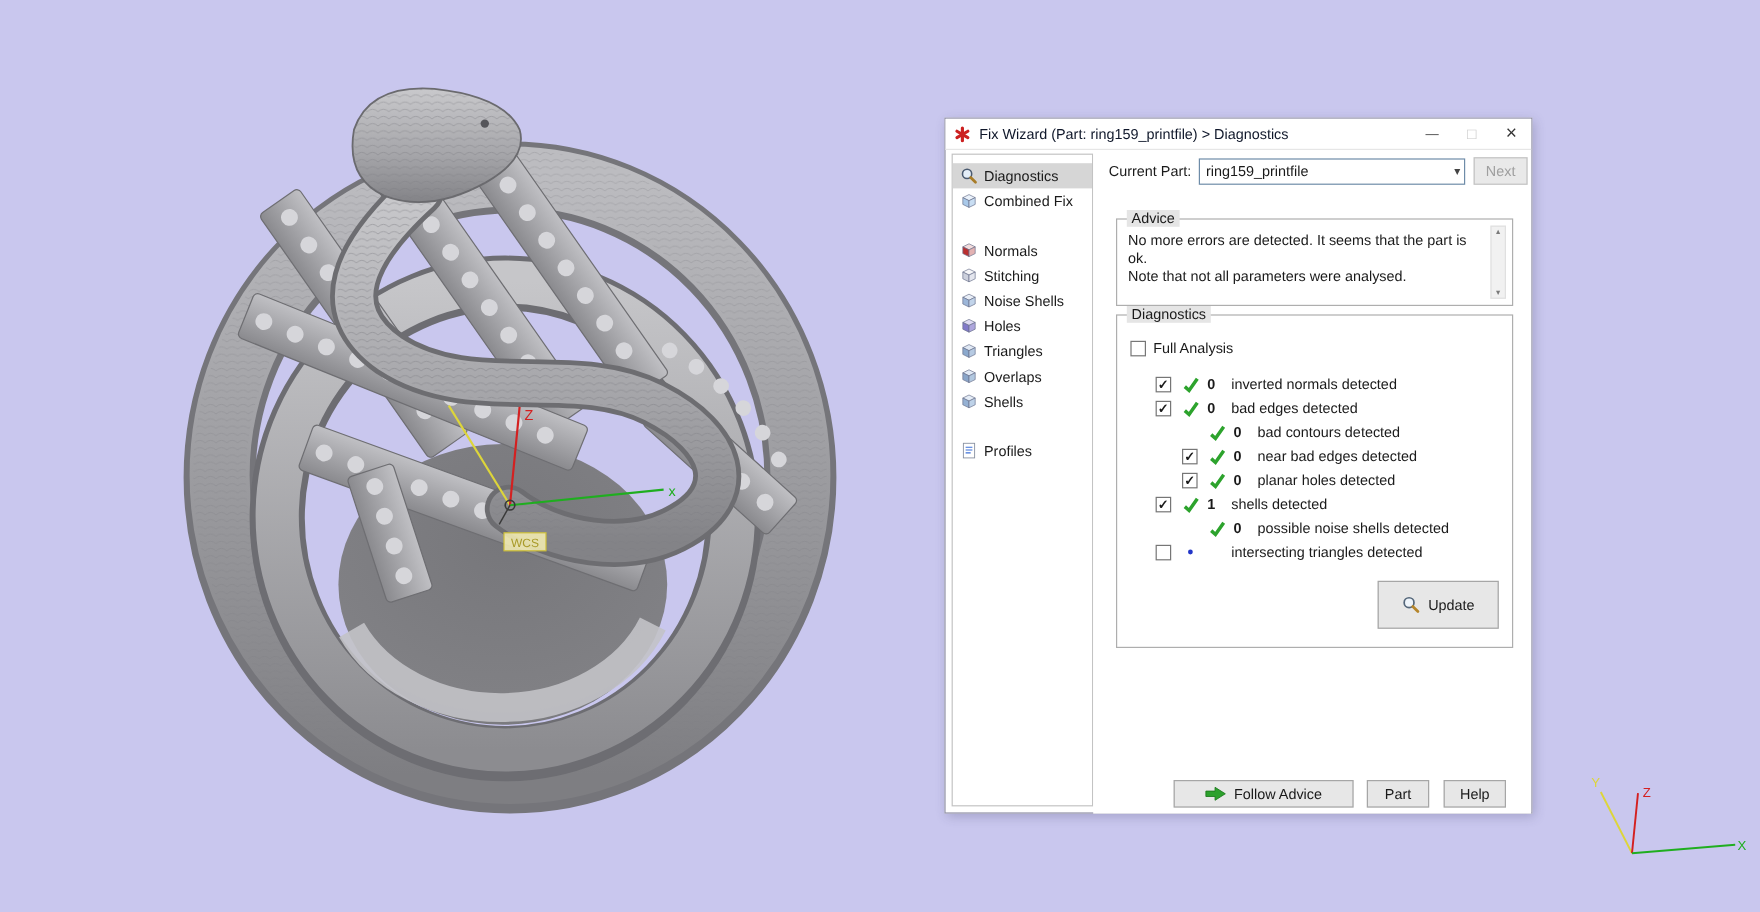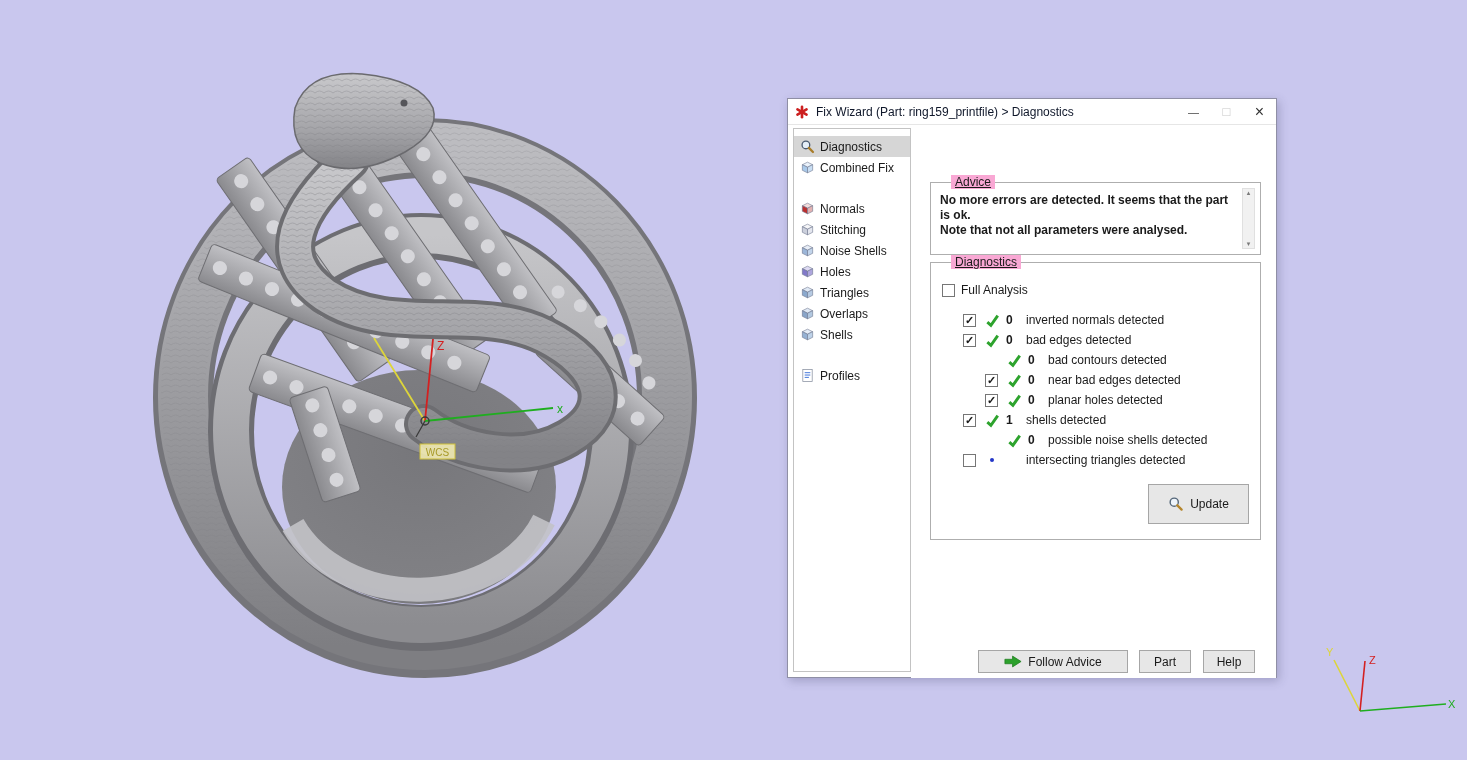--- a/index.html
+++ b/index.html
@@ -39,23 +39,23 @@
   .current-row { position:absolute; left:13px; top:6px; display:flex; align-items:center; height:23px; }
   .current-label { width:75px; }
   .part-select { width:222px; height:22px; background:#fff; border:1px solid #6e8ca8; display:flex;
                  align-items:center; justify-content:space-between; padding:0 3px 0 5px; }
   .chev { color:#444; font-size:10px; }
   .btn { display:inline-flex; align-items:center; justify-content:center; gap:6px; background:#e7e7e7;
          border:1px solid #a6a6a6; font-family:inherit; font-size:12px; color:#1a1a1a; cursor:default; }
   .next-btn { margin-left:7px; width:45px; height:23px; color:#9f9f9f; background:#e9e9e9; border-color:#c2c2c2; }
 
   .groupbox { position:absolute; left:19px; width:331px; border:1px solid #aeaeae; background:#fff; }
-  .legend { position:absolute; top:-8px; left:20px; background:#f9a8d4; padding:0 4px; line-height:14px;text-decoration:underline; }
+  .legend { position:absolute; top:-8px; left:8px; background:#e5e5e5; padding:0 4px; line-height:14px; }
   .advice-box { top:57px; height:73px; }
-  .advice-text { padding:10px 26px 0 9px; line-height:15px; white-space:pre-line;font-weight:bold; }
+  .advice-text { padding:10px 26px 0 9px; line-height:15px; white-space:pre-line; }
   .adv-scroll { position:absolute; top:5px; right:5px; bottom:5px; width:13px; background:#f1f1f1;
                 border:1px solid #e0e0e0; display:flex; flex-direction:column; justify-content:space-between;
                 align-items:center; font-size:7px; color:#7a7a7a; }
 
   .diag-box { top:137px; height:278px; }
   .fa-row { position:absolute; top:20px; left:11px; display:flex; align-items:center; gap:6px; }
   .checkbox { width:13px; height:13px; background:#fff; border:1px solid #767676; display:inline-flex;
               align-items:center; justify-content:center; font-size:11px; font-weight:700; color:#1a1a1a; flex:none; }
   .diag-list { position:absolute; top:47px; left:0; right:0; }
   .diag-row { display:flex; align-items:center; height:20px; }
@@ -305,20 +305,28 @@
                 <line x1="5" y1="10" x2="9.5" y2="10" stroke="#3a6fd8" stroke-width="1"></line>
               </svg>
             </span>
             <span class="sb-label">Profiles</span>
           </div>
         </div>
       </div>
 
     <div class="main">
 
+      <div class="current-row">
+        <span class="current-label">Current Part:</span>
+        <div class="part-select">
+          <span>ring159_printfile</span>
+          <span class="chev">▾</span>
+        </div>
+        <button class="btn next-btn">Next</button>
+      </div>
 
       <div class="groupbox advice-box">
         <span class="legend">Advice</span>
         <div class="advice-text">No more errors are detected. It seems that the part is ok.
 Note that not all parameters were analysed.</div>
         <div class="adv-scroll">
           <span>▴</span>
           <span>▾</span>
         </div>
       </div>

